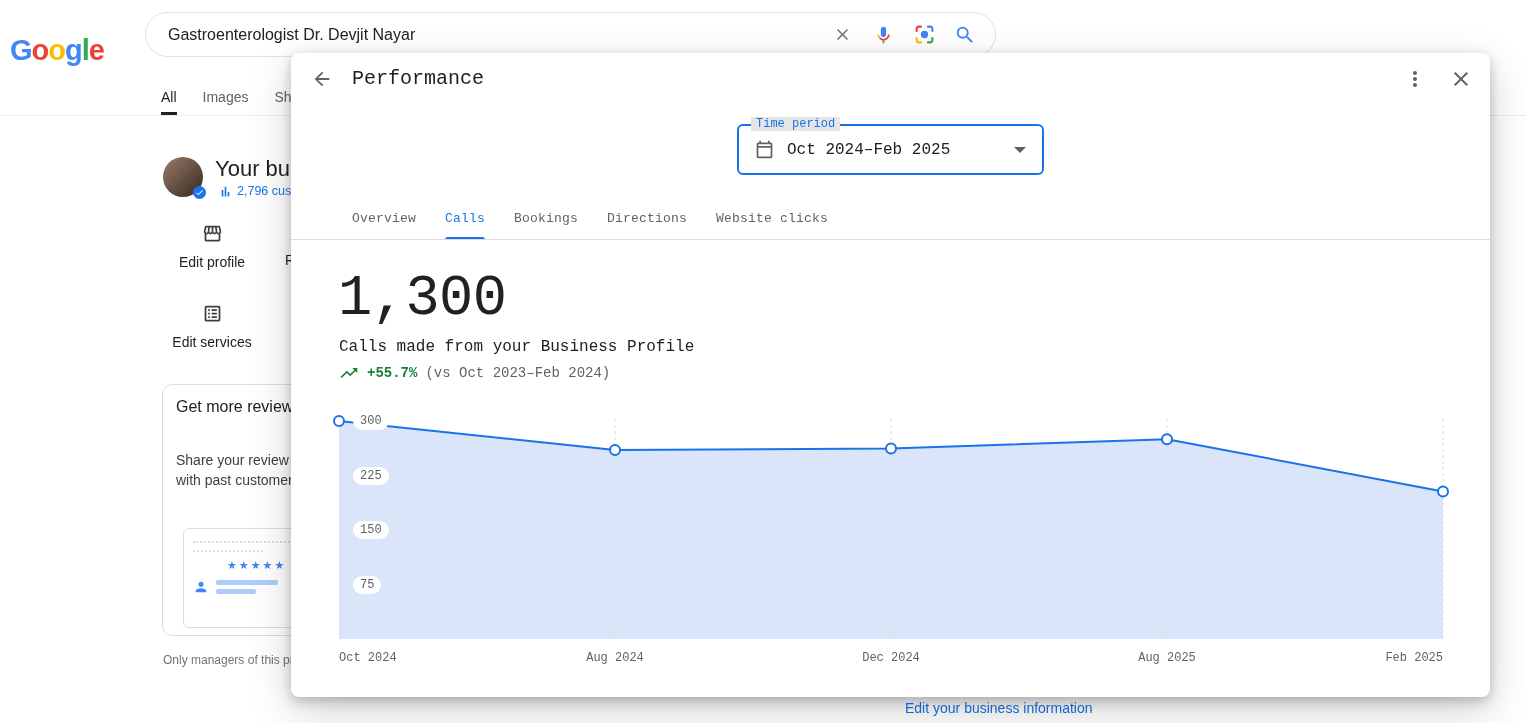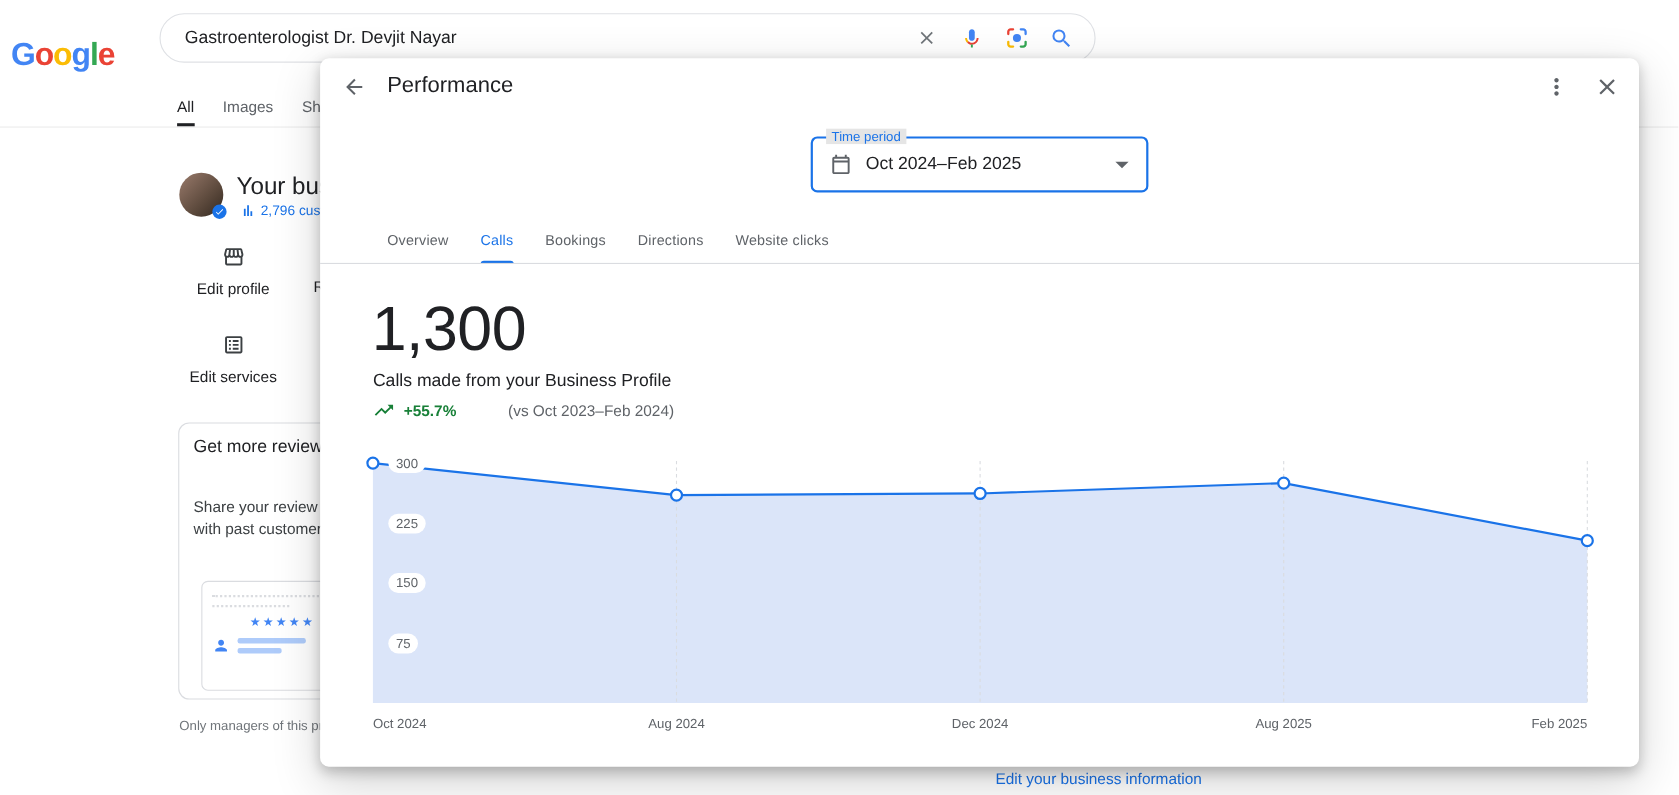--- a/index.html
+++ b/index.html
@@ -56,21 +56,21 @@
   .ill-bars { flex:1; }
   .ill-bar { height:5px; background:#aecbfa; border-radius:2px; width:62px; margin:4px 0; }
   .ill-bar.short { width:40px; }
   .review-footer { position:absolute; left:163px; top:653px; font-size:12px; color:#70757a; white-space:nowrap; }
 
   .edit-biz-link { position:absolute; left:905px; top:700px; font-size:14px; color:#1a73e8; white-space:nowrap; }
 
   
   .modal { position:absolute; left:291px; top:53px; width:1199px; height:644px;
     background:#fff; border-radius:8px;
-    box-shadow:0 4px 12px rgba(0,0,0,.22), 0 14px 44px rgba(0,0,0,.18); }
+    box-shadow:0 4px 12px rgba(0,0,0,.22), 0 14px 44px rgba(0,0,0,.18);font-family:Liberation Mono, monospace; }
   .m-back { position:absolute; left:20px; top:15px; width:22px; height:22px; }
   .m-title { position:absolute; left:61px; top:14px; font-size:20px; color:#202124; }
   .m-more { position:absolute; left:1112px; top:14px; width:24px; height:24px; }
   .m-close { position:absolute; left:1158px; top:14px; width:24px; height:24px; }
 
   .m-field { position:absolute; left:446px; top:71px; width:307px; height:51px;
     border:2px solid #1a73e8; border-radius:6px; display:flex; align-items:center;
     padding:0 16px 0 15px; background:#fff; }
   .m-field-label { position:absolute; left:12px; top:-9px; background:#e5e5e5;
     padding:0 5px; font-size:12px; color:#1a73e8; line-height:14px; }
@@ -86,21 +86,21 @@
   .m-tab.active::after { content:""; position:absolute; left:0; right:0; bottom:0;
     height:3px; background:#1a73e8; border-radius:3px 3px 0 0; }
   .m-tabs-rule { position:absolute; left:0; top:186px; width:1199px; height:1px; background:#dadce0; }
 
   .m-metric-value { position:absolute; left:47px; top:220px; font-size:57px;
     line-height:52px; color:#202124; letter-spacing:-.5px; }
   .m-metric-desc { position:absolute; left:48px; top:285px; font-size:16px; color:#202124; }
   .m-change-row { position:absolute; left:48px; top:310px; display:flex;
     align-items:center; gap:8px; font-size:14px; }
   .m-change { color:#188038; font-weight:bold; }
-  .m-comparison { color:#5f6368;margin-left:39px; }
+  .m-comparison { color:#5f6368; }
 
   .chart { position:absolute; left:48px; top:358px; width:1104px; height:262px; }
   .chart svg { overflow:visible; }
   .yticks { position:absolute; left:14px; top:0; }
   .ytick { position:absolute; left:0; transform:translateY(-50%); background:#fff;
     border-radius:11px; padding:3px 7px; font-size:12px; line-height:1; color:#5f6368; }
   .xticks { position:absolute; left:0; top:240px; width:100%; }
   .xtick { position:absolute; top:0; font-size:12px; color:#5f6368; white-space:nowrap; }
 </style>
 </head>

